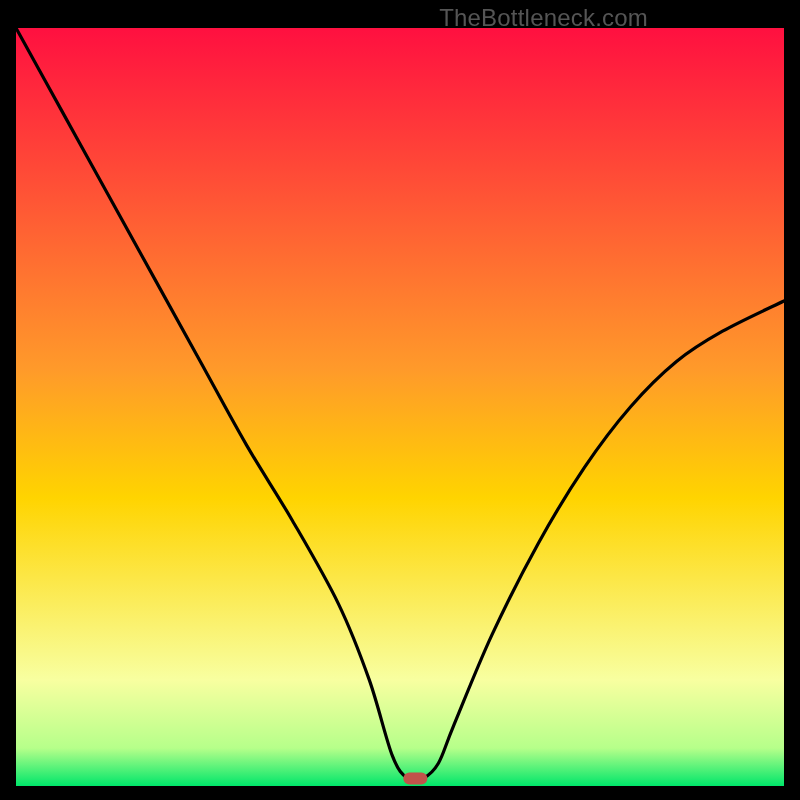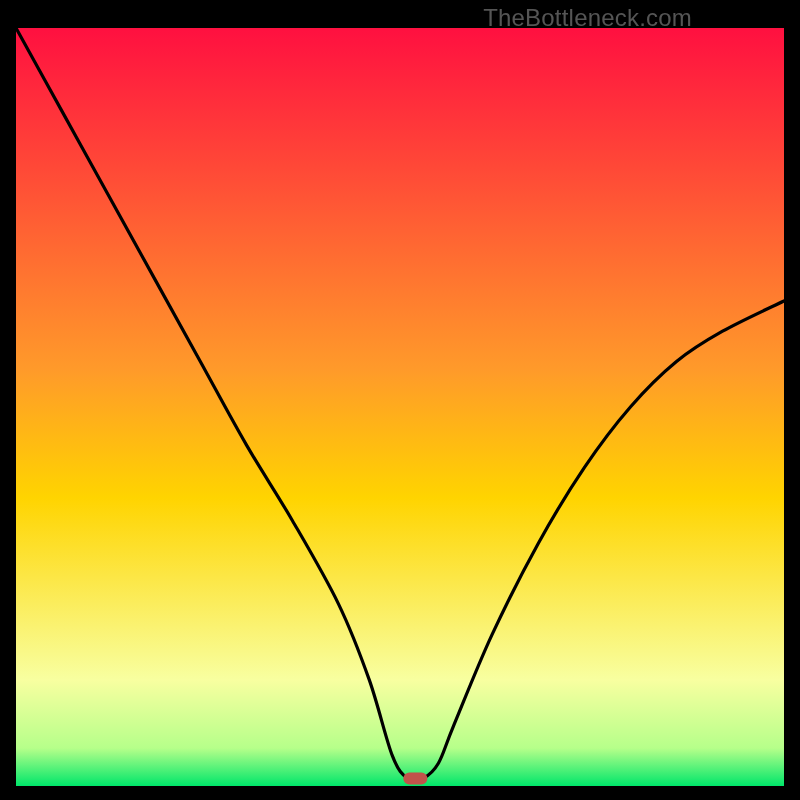--- a/index.html
+++ b/index.html
@@ -9,21 +9,20 @@
     height: 800px;
     background: #000;
     font-family: Arial, Helvetica, sans-serif;
     overflow: hidden;
   }
   .frame {
     position: relative;
     width: 660px;
     height: 800px;
     background: #000;
-    padding-left: 44px;
   }
   .watermark {
     position: absolute;
     top: 4px;
     right: 12px;
     color: #555;
     font-size: 24px;
     font-weight: 400;
     letter-spacing: 0.2px;
     z-index: 10;

